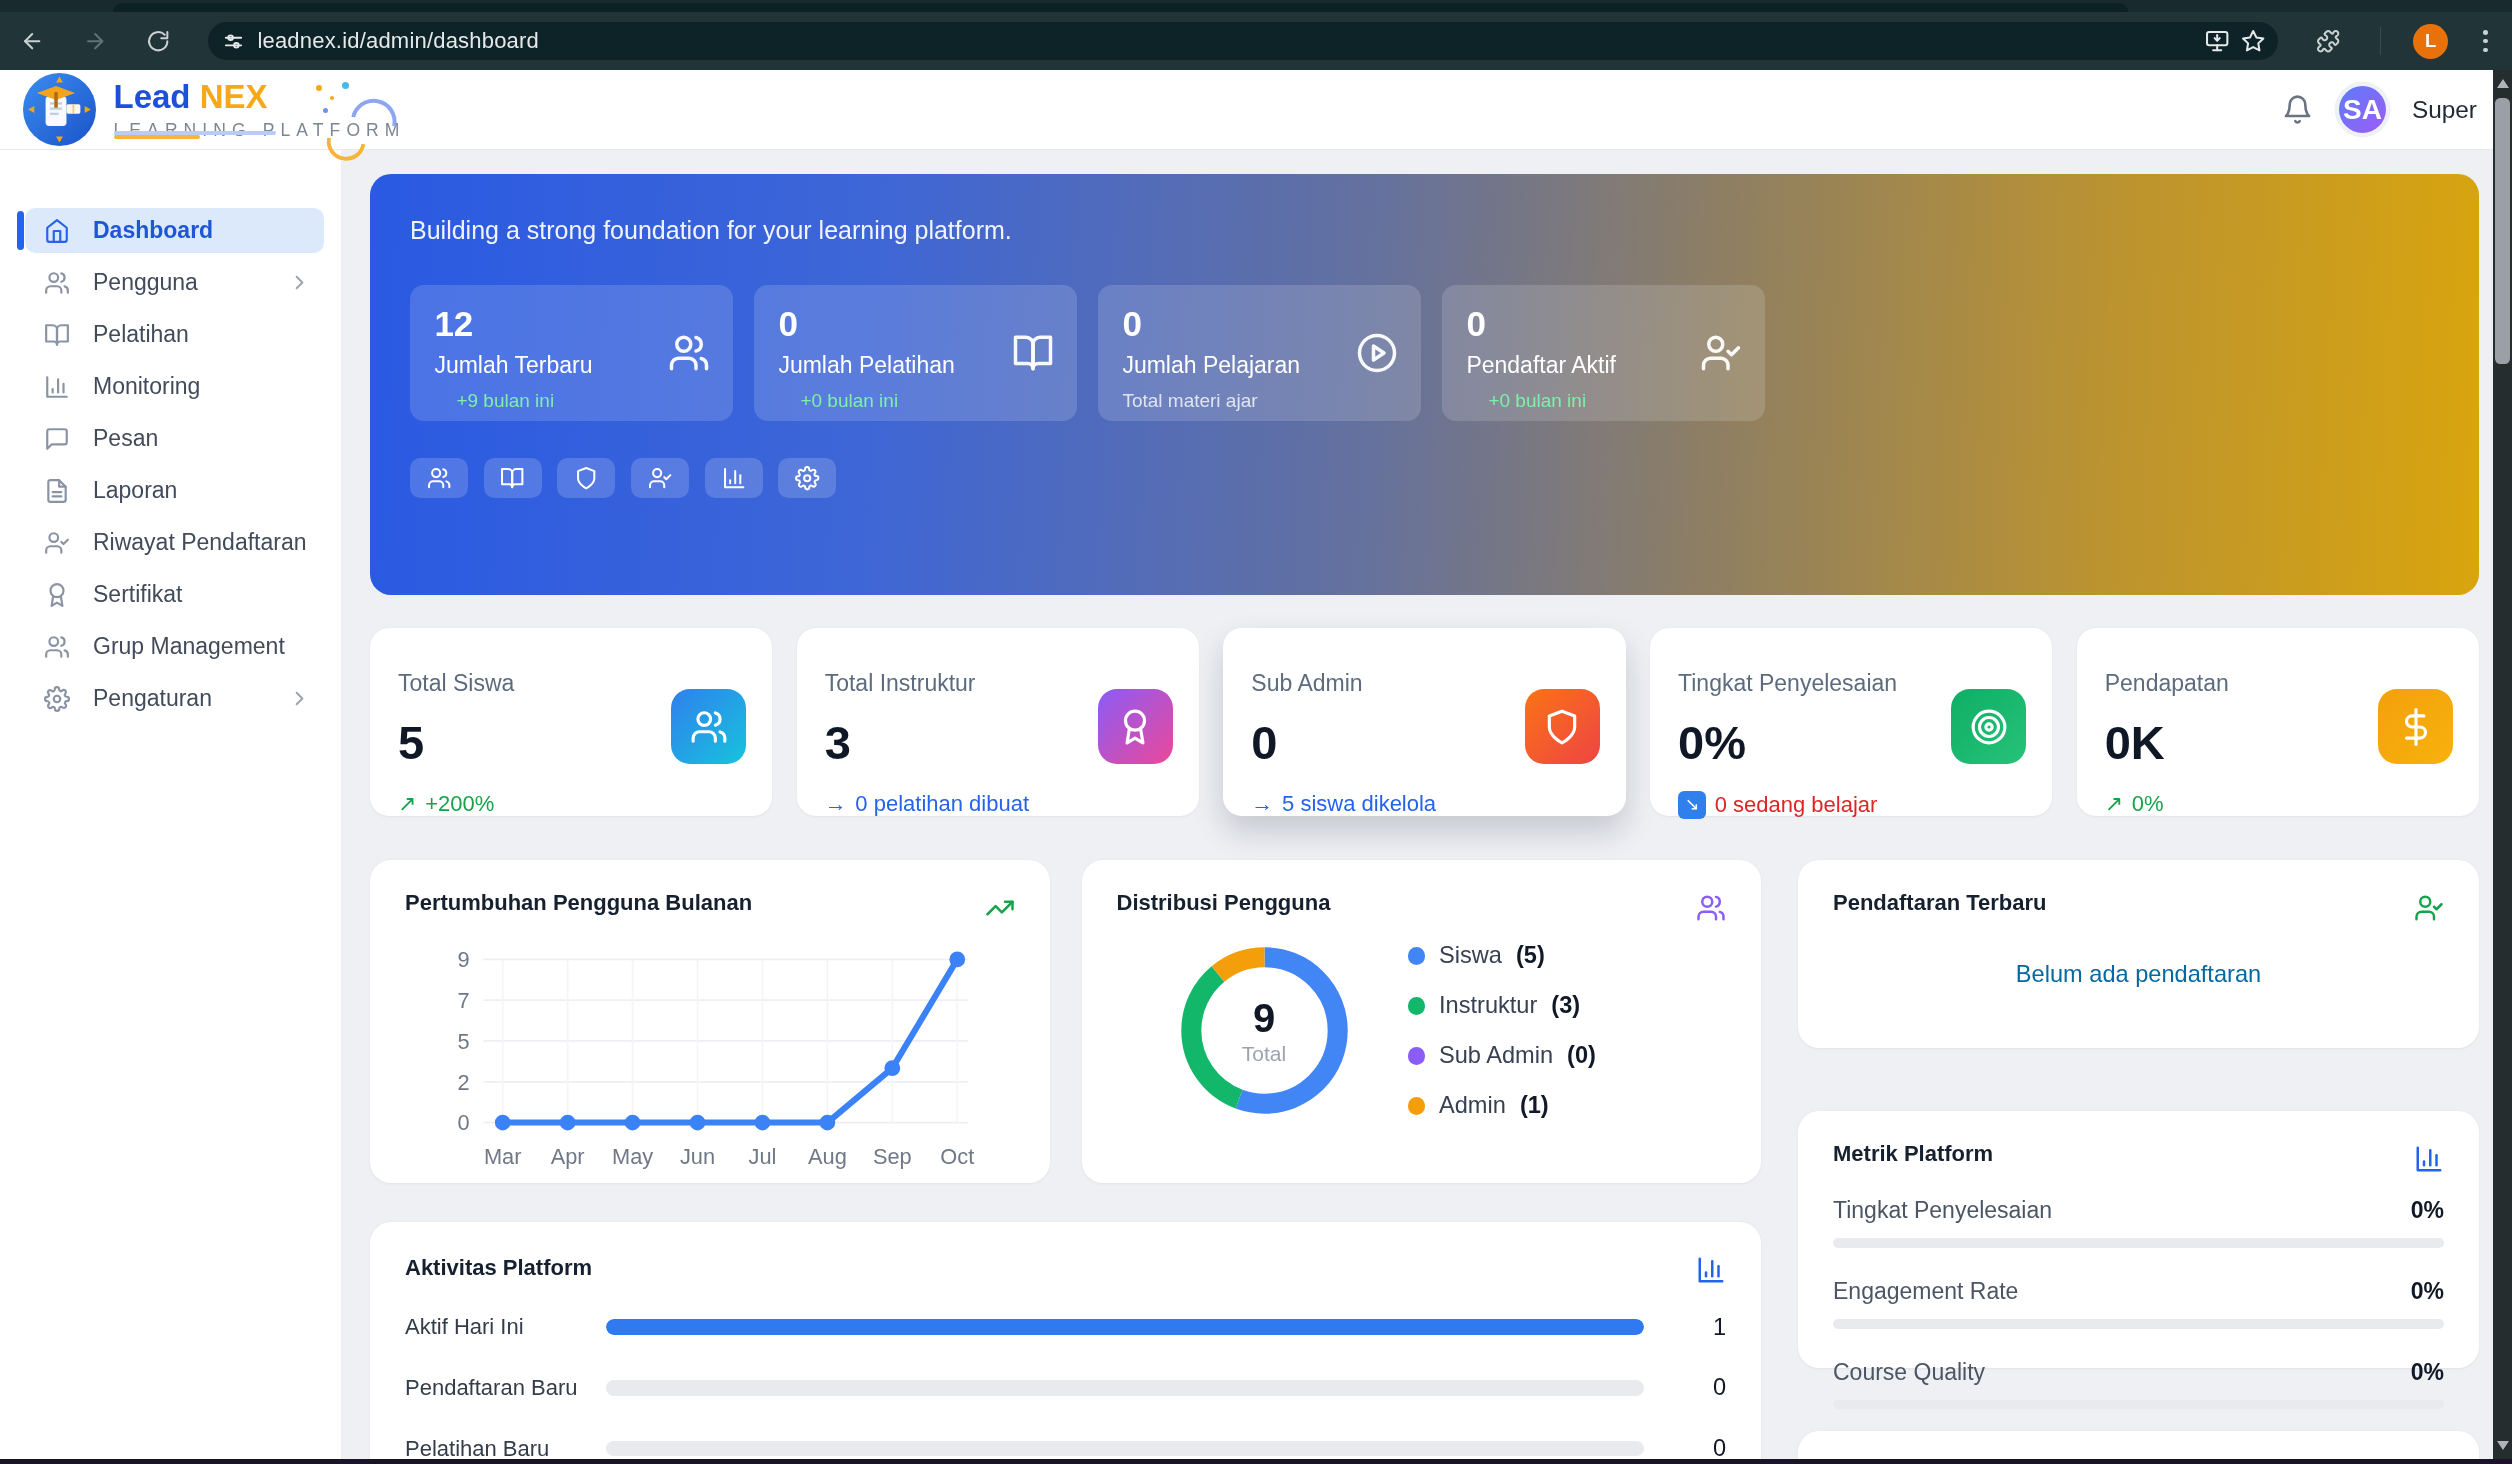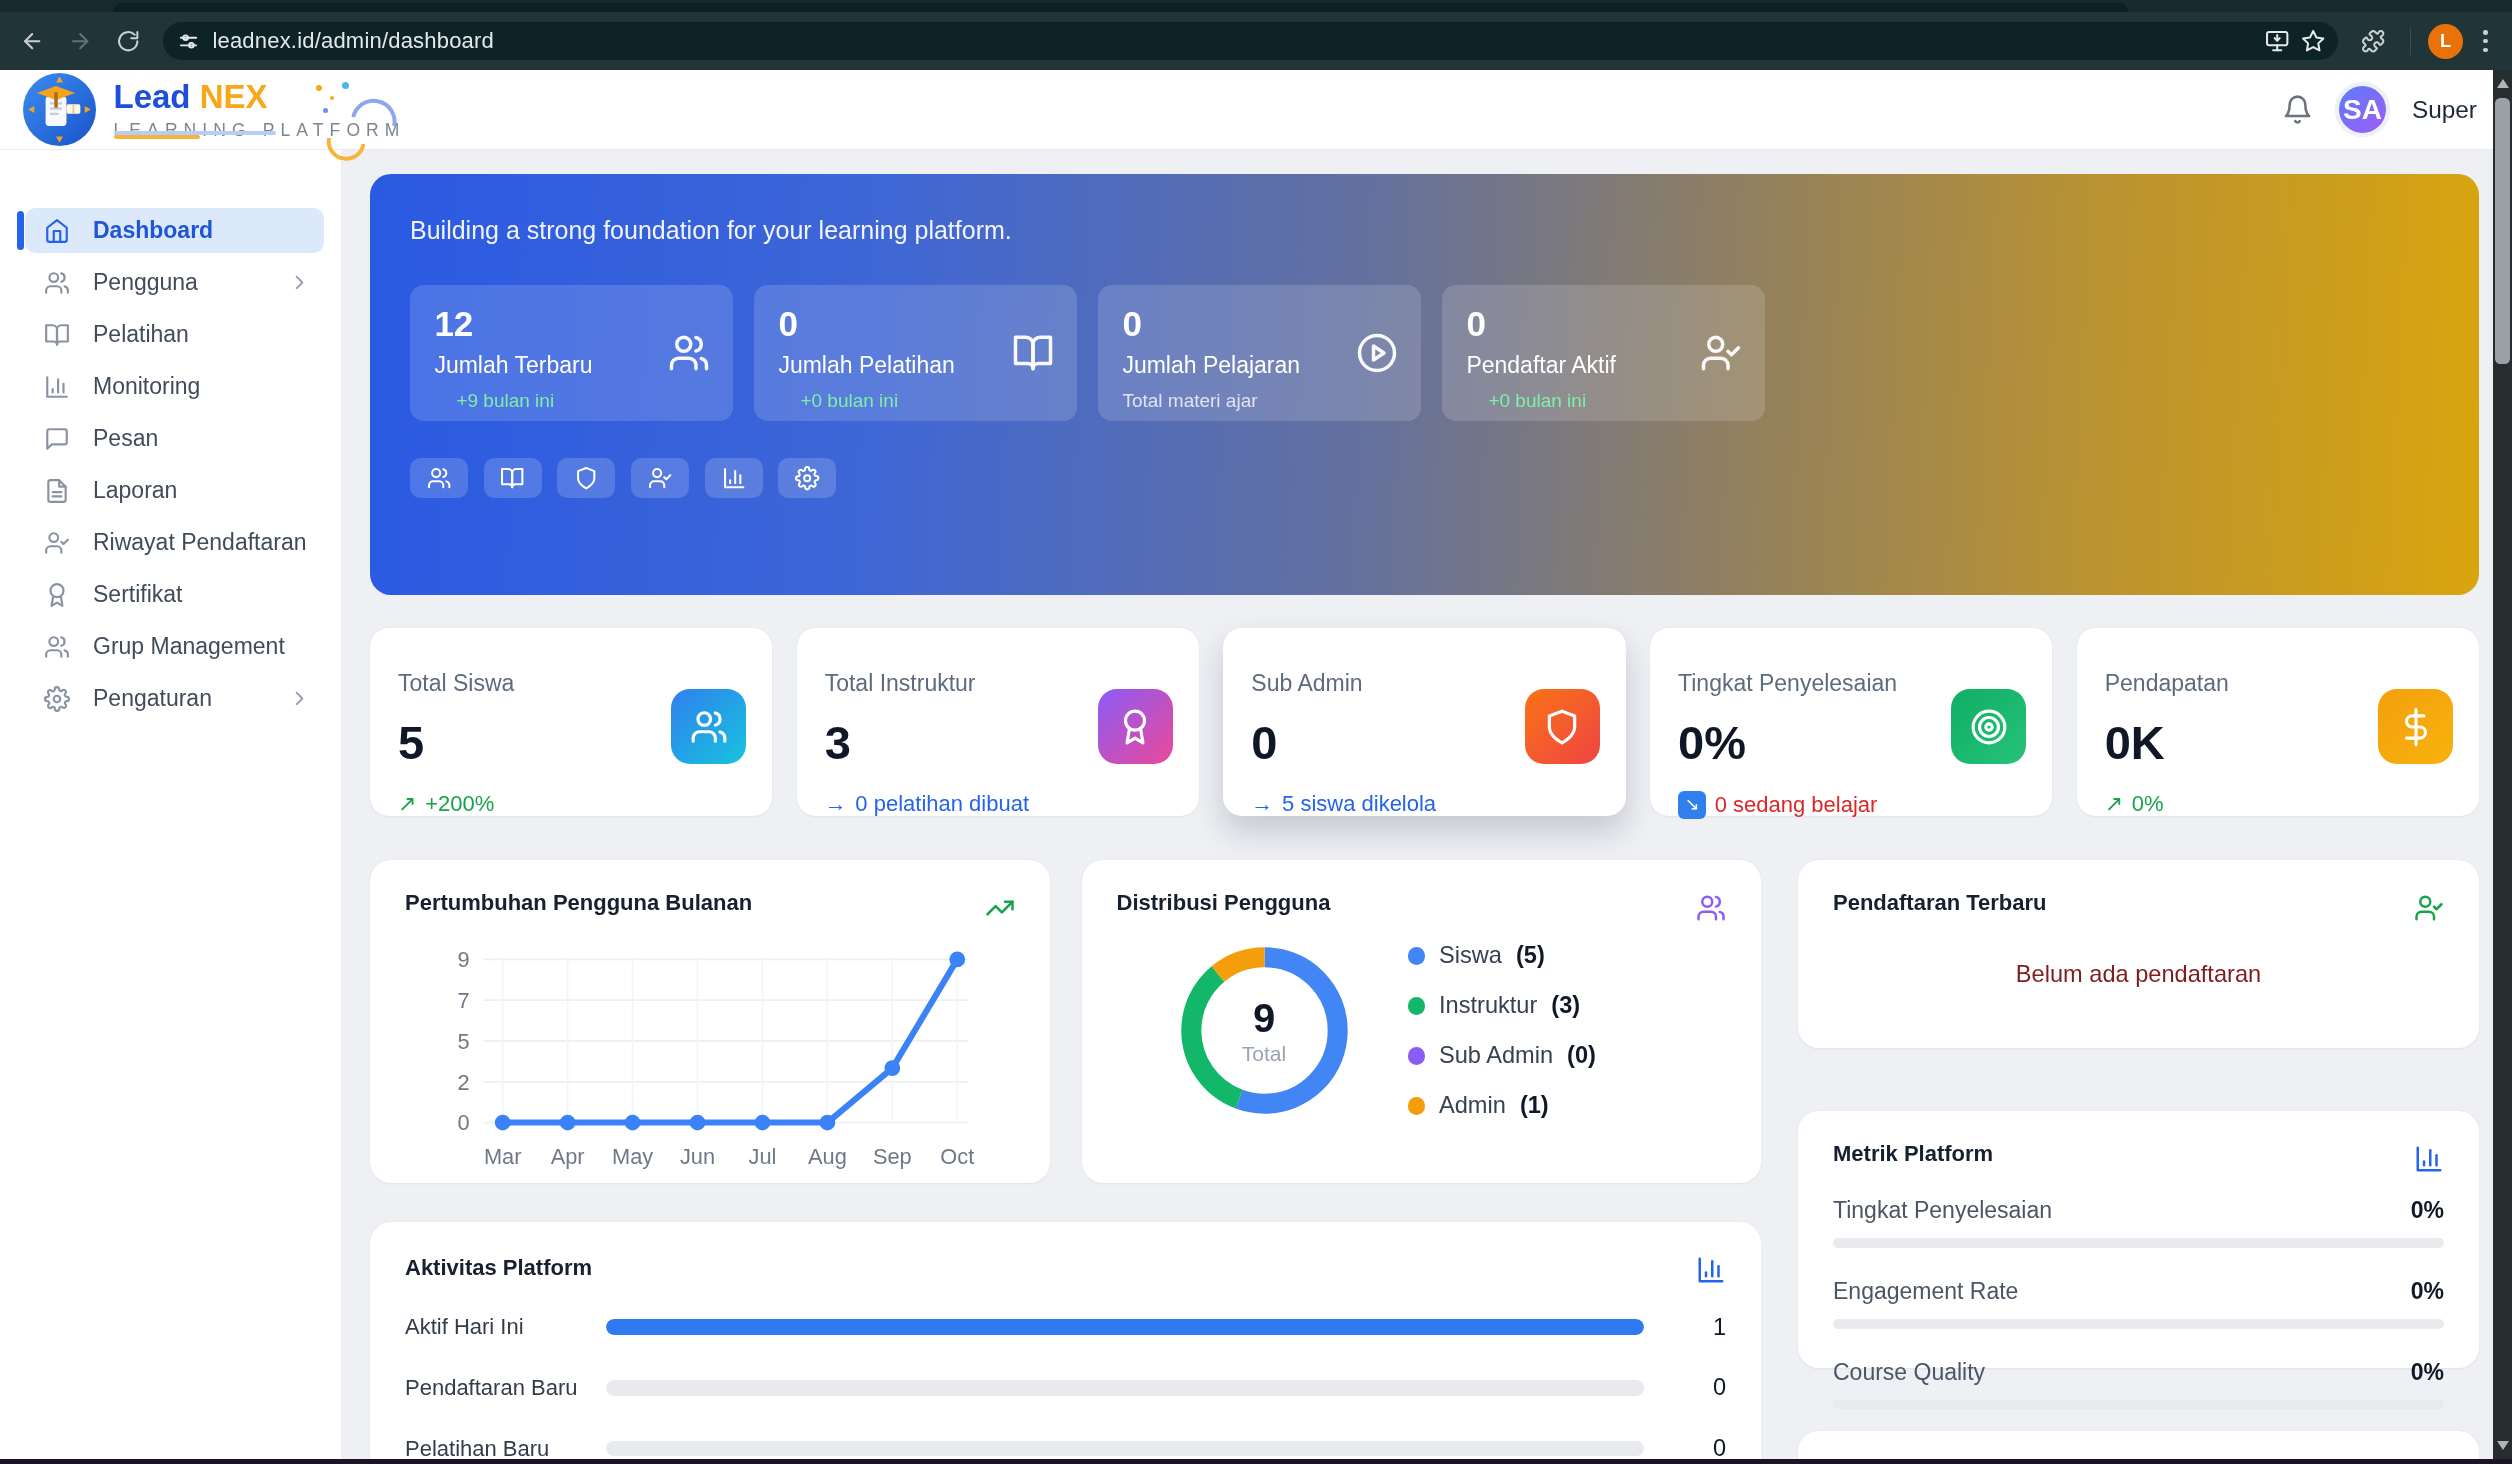--- a/index.html
+++ b/index.html
@@ -5,21 +5,21 @@
   html,body{margin:0;padding:0;}
   body{width:2512px;height:1464px;overflow:hidden;background:#eef0f4;
        font-family:"Liberation Sans",sans-serif;color:#1f2937;position:relative;}
   .ic{fill:none;stroke:currentColor;stroke-width:2;stroke-linecap:round;stroke-linejoin:round;display:block;}
 
   
   .chrome{height:70px;background:#213438;}
   .tabstrip{height:12.2px;background:#182a2d;position:relative;}
   .tabstrip .tab{position:absolute;left:113px;right:384px;top:2.6px;height:9.6px;
                  background:#0c2125;border-radius:10.5px 10.5px 0 0;}
-  .toolbar{height:58px;display:flex;align-items:center;padding:0 12.2px;gap:8px;}
+  .toolbar{height:58px;display:flex;align-items:center;padding:0 12.2px;gap:23px;}
   .tbtn{width:40px;height:40px;border-radius:50%;display:flex;align-items:center;justify-content:center;color:#c9d1d3;}
   .tbtn.dim{color:#5f7478;}
   .omnibox{flex:1;height:38px;background:#0e2327;border-radius:19px;display:flex;align-items:center;
            padding:0 12.2px 0 14px;gap:12.2px;color:#e6e9ea;margin:0 7px;}
   .omnibox .url{font-size:22px;letter-spacing:0.2px;}
   .omnibox .spacer{flex:1;}
   .sep{width:1.7px;height:28px;background:#3b4d50;margin:0 8.7px;}
   .chrome-avatar{width:35px;height:35px;border-radius:50%;background:#e8710a;color:#fff;
                  font-size:18.3px;font-weight:700;display:flex;align-items:center;justify-content:center;}
   .kebab{display:flex;flex-direction:column;gap:4.4px;padding:0 12.2px;}
@@ -122,21 +122,21 @@
   .aktivitas{margin-top:39px;height:288px;padding:33px 35px;position:relative;}
   .act-row{display:flex;align-items:center;margin-top:31px;}
   .act-label{width:190px;font-size:22px;color:#333c49;line-height:1.35;flex:none;}
   .act-bar{flex:1;height:15.7px;background:#e8eaee;border-radius:8.7px;margin:0 37px 0 10.5px;overflow:hidden;}
   .act-fill{height:100%;background:#2f7af0;border-radius:8.7px;width:0;}
   .act-val{width:45px;text-align:right;font-size:23.6px;color:#111827;flex:none;}
 
   .lower-right{flex:1;display:flex;flex-direction:column;}
   .side-card{padding:30px 35px;position:relative;}
   .card-reg{height:188px;}
-  .empty-text{text-align:center;color:#7f1d1d;font-size:23.6px;margin-top:45px;}
+  .empty-text{text-align:center;color:#0369a1;font-size:23.6px;margin-top:45px;}
   .card-metrics{height:257px;margin-top:63px;}
   .metric-row{margin-top:30px;}
   .metric-head{display:flex;justify-content:space-between;font-size:23px;color:#4b5563;}
   .metric-head b{color:#111827;}
   .metric-bar{height:9.6px;background:#e8eaee;border-radius:5.2px;margin-top:14px;}
   .card-quick{height:192px;margin-top:63px;}
 
   
   .page-scrollbar{position:fixed;right:0;top:70px;bottom:5.2px;width:19px;background:#262d2f;z-index:9;}
   .sb-up,.sb-down{position:absolute;left:3.5px;width:0;height:0;border-left:6.1px solid transparent;border-right:6.1px solid transparent;}

